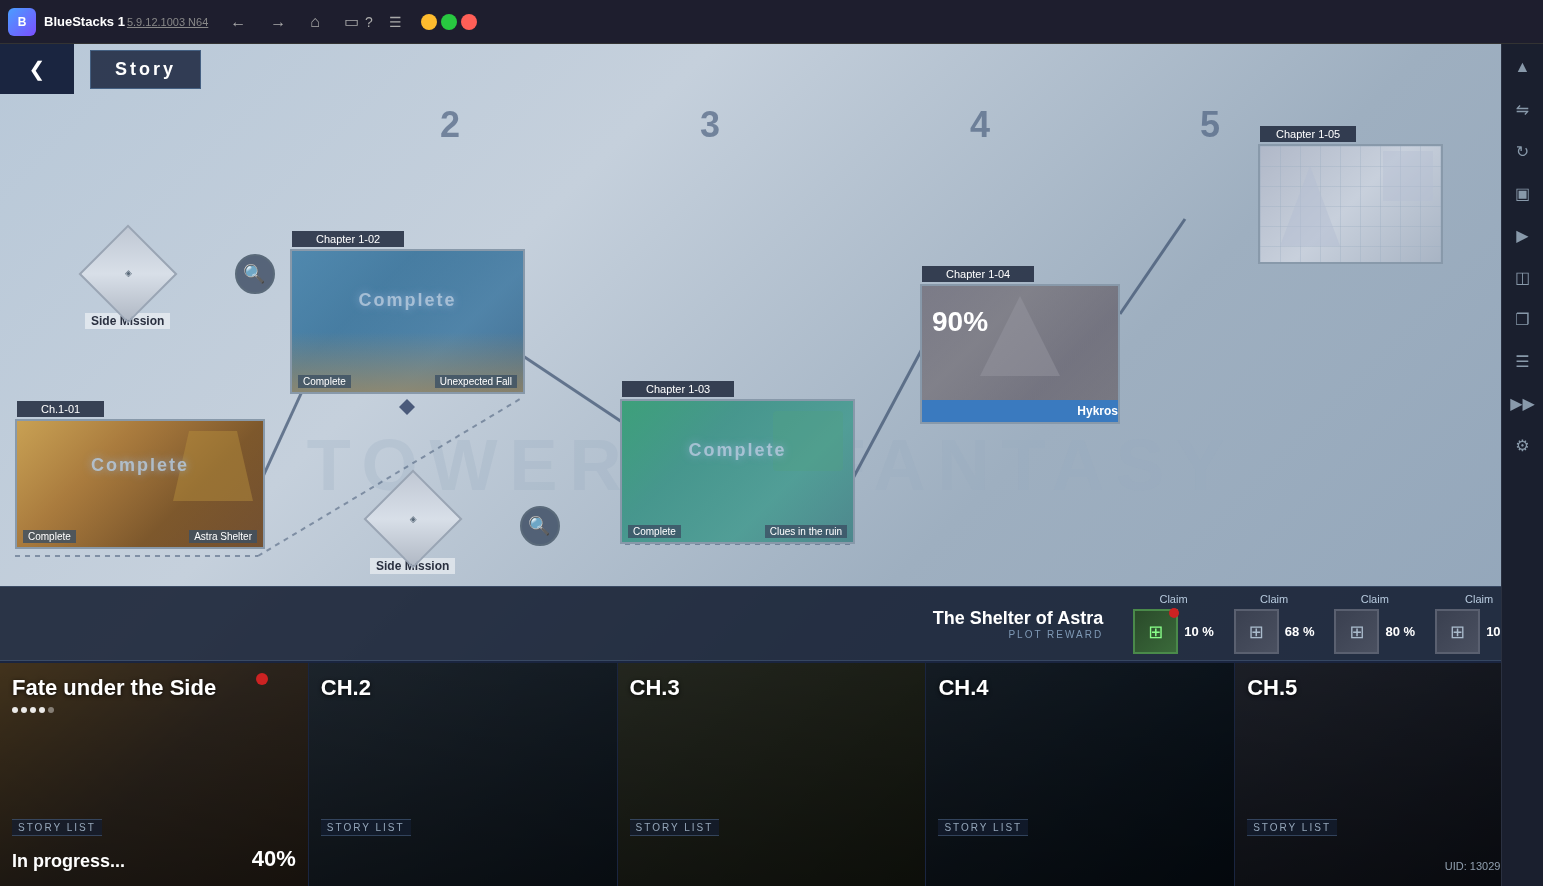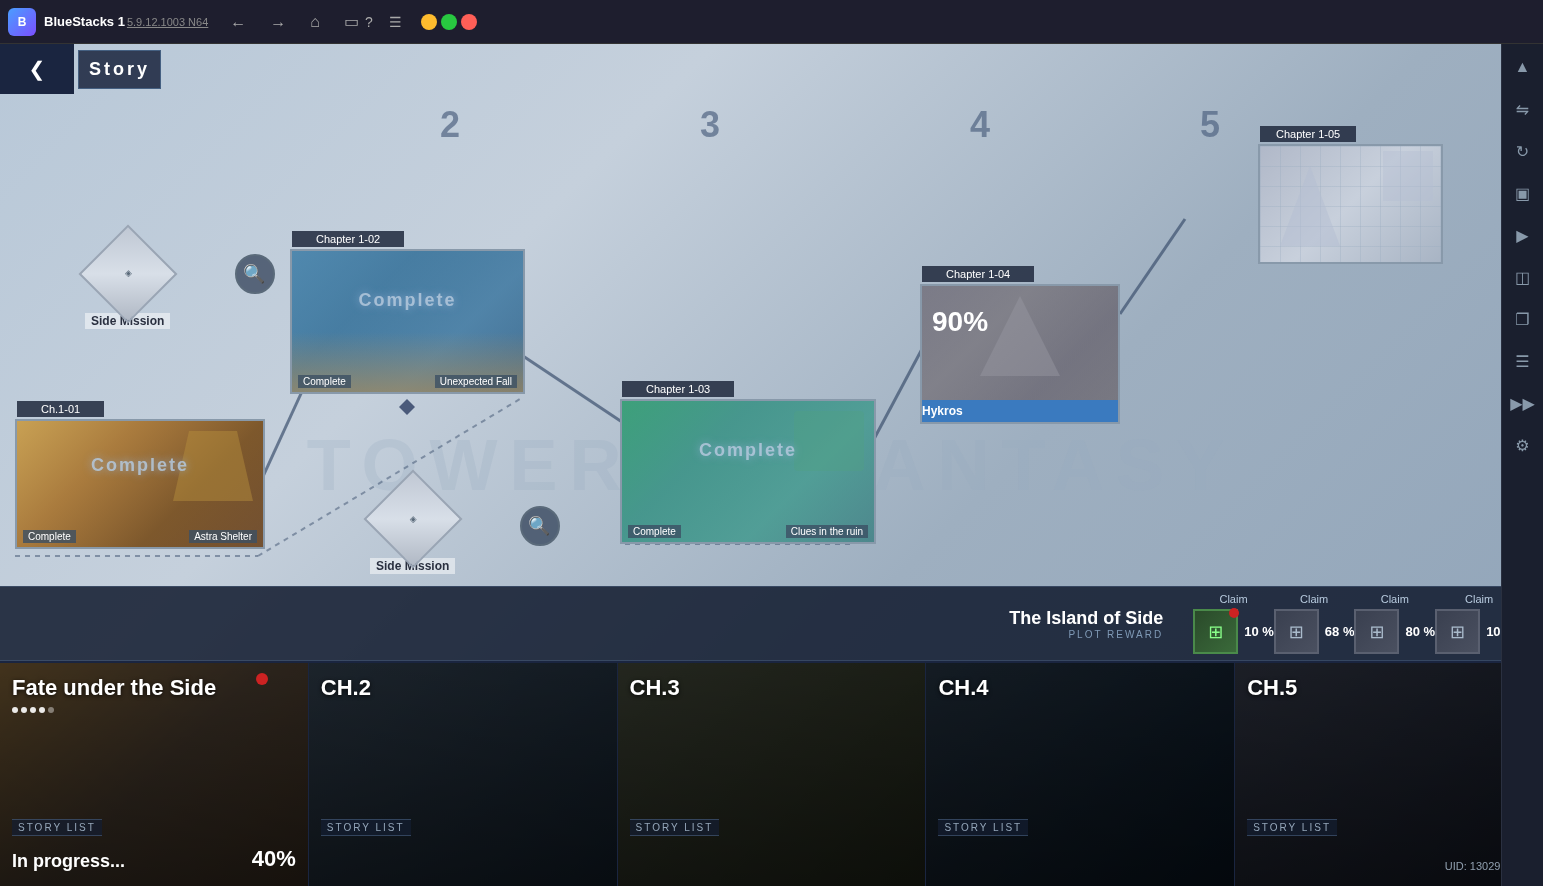--- a/index.html
+++ b/index.html
@@ -162,26 +162,26 @@
       cursor: pointer;
       display: flex;
       align-items: center;
       justify-content: center;
       color: white;
       font-size: 20px;
     }
     .story-title-box {
       background: rgba(25, 35, 60, 0.85);
       border: 1px solid rgba(100, 150, 200, 0.4);
-      padding: 8px 10px;
+      padding: 8px 24px;
       color: white;
       font-size: 18px;
       font-weight: bold;
       letter-spacing: 3px;
-      margin-left: 4px;
+      margin-left: 16px;
     }
 
     
     .number-marker {
       position: absolute;
       top: 60px;
       color: rgba(80, 100, 130, 0.7);
       font-size: 36px;
       font-weight: bold;
       z-index: 2;
@@ -294,21 +294,21 @@
     
     .progress-bar-blue {
       position: absolute;
       bottom: 0;
       left: 0;
       right: 0;
       height: 22px;
       background: #3a7abf;
       display: flex;
       align-items: center;
-      justify-content: flex-start;
+      justify-content: flex-end;
       color: white;
       font-size: 12px;
       font-weight: bold;
     }
 
     
     .reward-bar {
       position: absolute;
       bottom: 225px;
       left: 0;
@@ -334,20 +334,21 @@
       font-size: 18px;
       font-weight: bold;
     }
     .reward-subtitle {
       color: rgba(150, 180, 210, 0.8);
       font-size: 10px;
       letter-spacing: 2px;
     }
     .reward-items {
       display: flex;
+      gap: 20px;
       align-items: center;
     }
     .reward-item {
       display: flex;
       flex-direction: column;
       align-items: center;
       gap: 4px;
     }
     .reward-claim-label {
       color: rgba(200, 220, 240, 0.9);
@@ -684,21 +685,21 @@
       <div class="side-mission-diamond">
         <div style="position:absolute;inset:0;display:flex;align-items:center;justify-content:center;">
           <div style="transform:rotate(-45deg);color:#5a6a7a;font-size:9px;">◈</div>
         </div>
       </div>
       <div class="side-mission-label">Side Mission</div>
     </div>
 
     <div class="search-icon-btn" style="left: 520px; top: 462px;">🔍</div>
 
-    <div class="chapter-card" style="left: 620px; top: 355px; width: 256px; height: 145px;">
+    <div class="chapter-card" style="left: 620px; top: 355px; width: 235px; height: 145px;">
       <div class="chapter-label">Chapter 1-03</div>
       <div class="card-inner-3" style="height:100%">
         <div style="position:absolute;inset:0;background:linear-gradient(135deg,rgba(60,160,120,0.7),rgba(80,140,160,0.6))"></div>
         <div style="position:absolute;top:10px;right:10px;width:70px;height:60px;background:rgba(80,160,130,0.4);border-radius:4px"></div>
       </div>
       <div class="complete-overlay">Complete</div>
       <div class="chapter-footer">
         <span class="complete-badge">Complete</span>
         <span class="chapter-name-badge">Clues in the ruin</span>
       </div>
@@ -720,21 +721,21 @@
       <div class="chapter-1-05-label">Chapter 1-05</div>
       <div class="ch105-inner">
         <div class="ch105-grid-lines"></div>
         <div class="ch105-shape"></div>
         <div style="position:absolute;top:5px;right:8px;width:50px;height:50px;background:rgba(180,190,210,0.4);clip-path:polygon(0%0%,100%0%,100%100%,0%100%)"></div>
       </div>
     </div>
 
     <div class="reward-bar">
       <div class="reward-title-area">
-        <span class="reward-title-text">The Island of Side</span>
+        <span class="reward-title-text">The Shelter of Astra</span>
         <span class="reward-subtitle">PLOT REWARD</span>
       </div>
       <div class="reward-items">
 
         <div class="reward-item">
           <span class="reward-claim-label">Claim</span>
           <div class="reward-item-row">
             <div class="reward-box">
               <div class="reward-box-red-dot"></div>
               <span style="color:#8aff8a;font-size:18px;">⊞</span>

